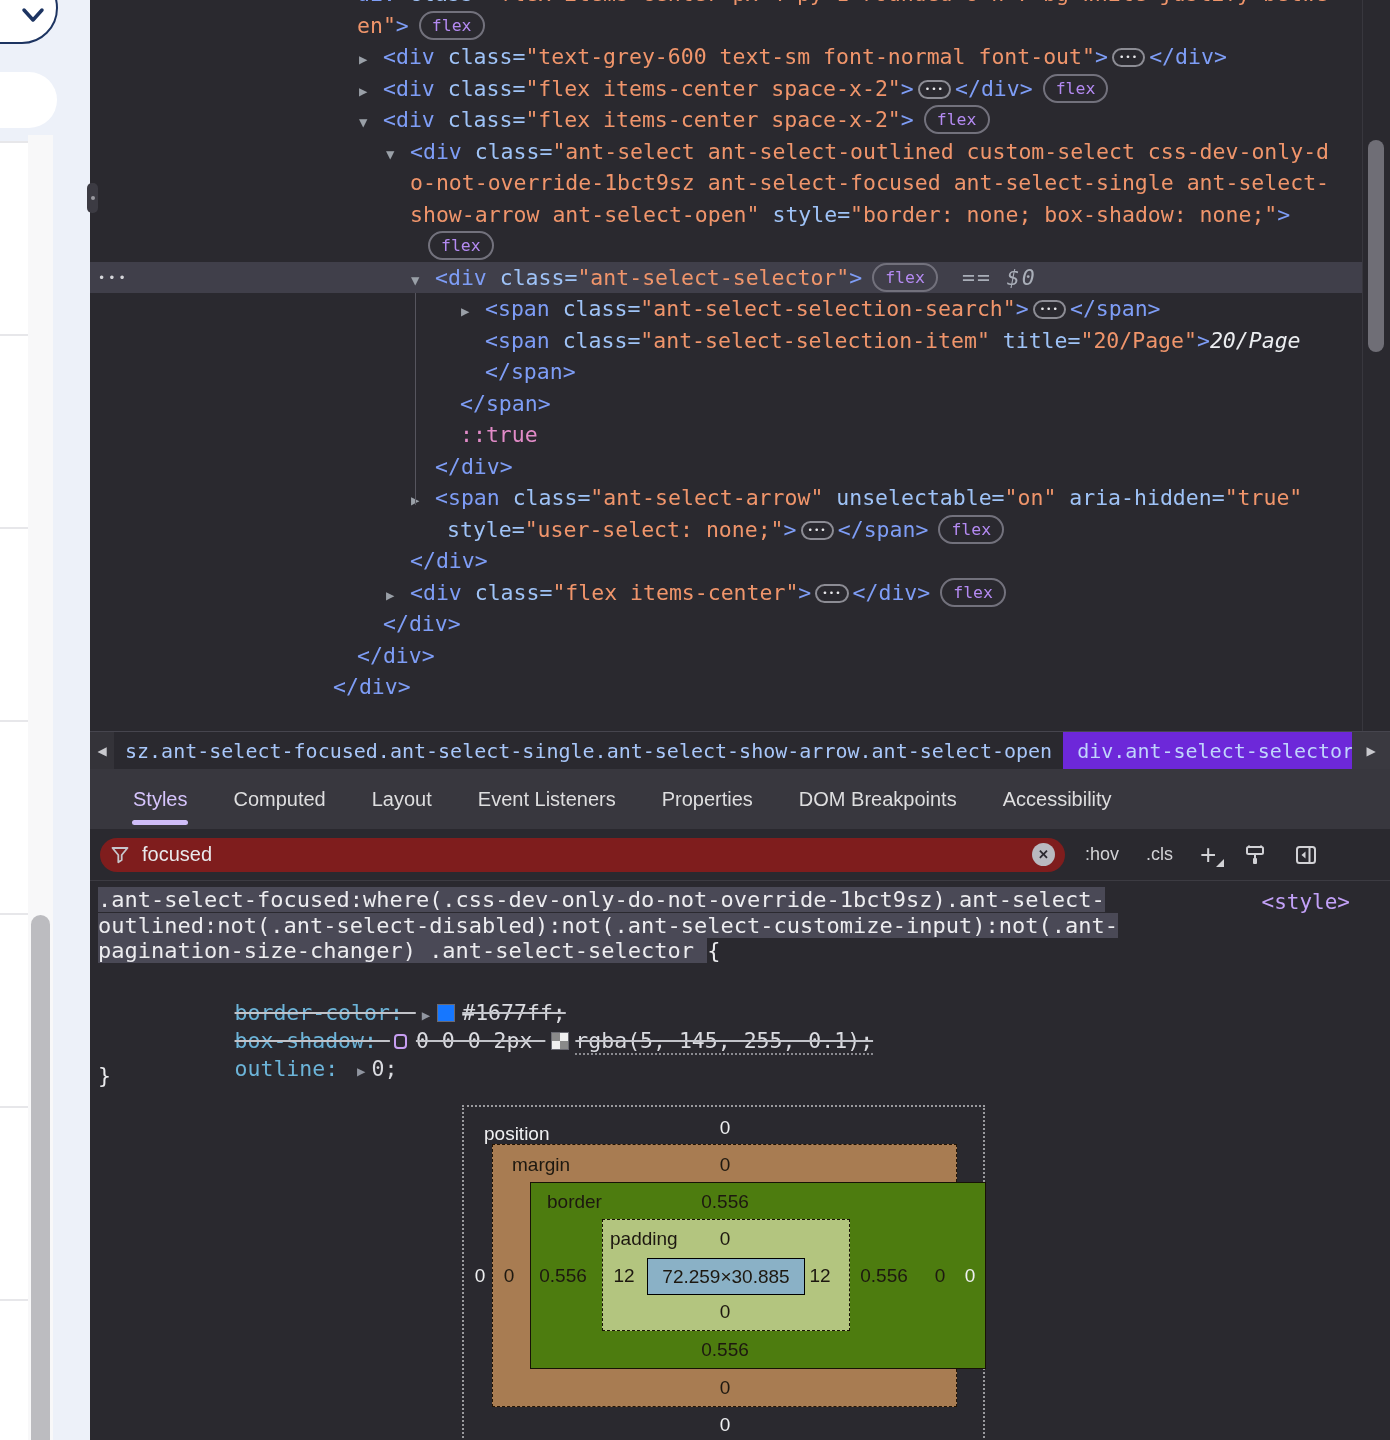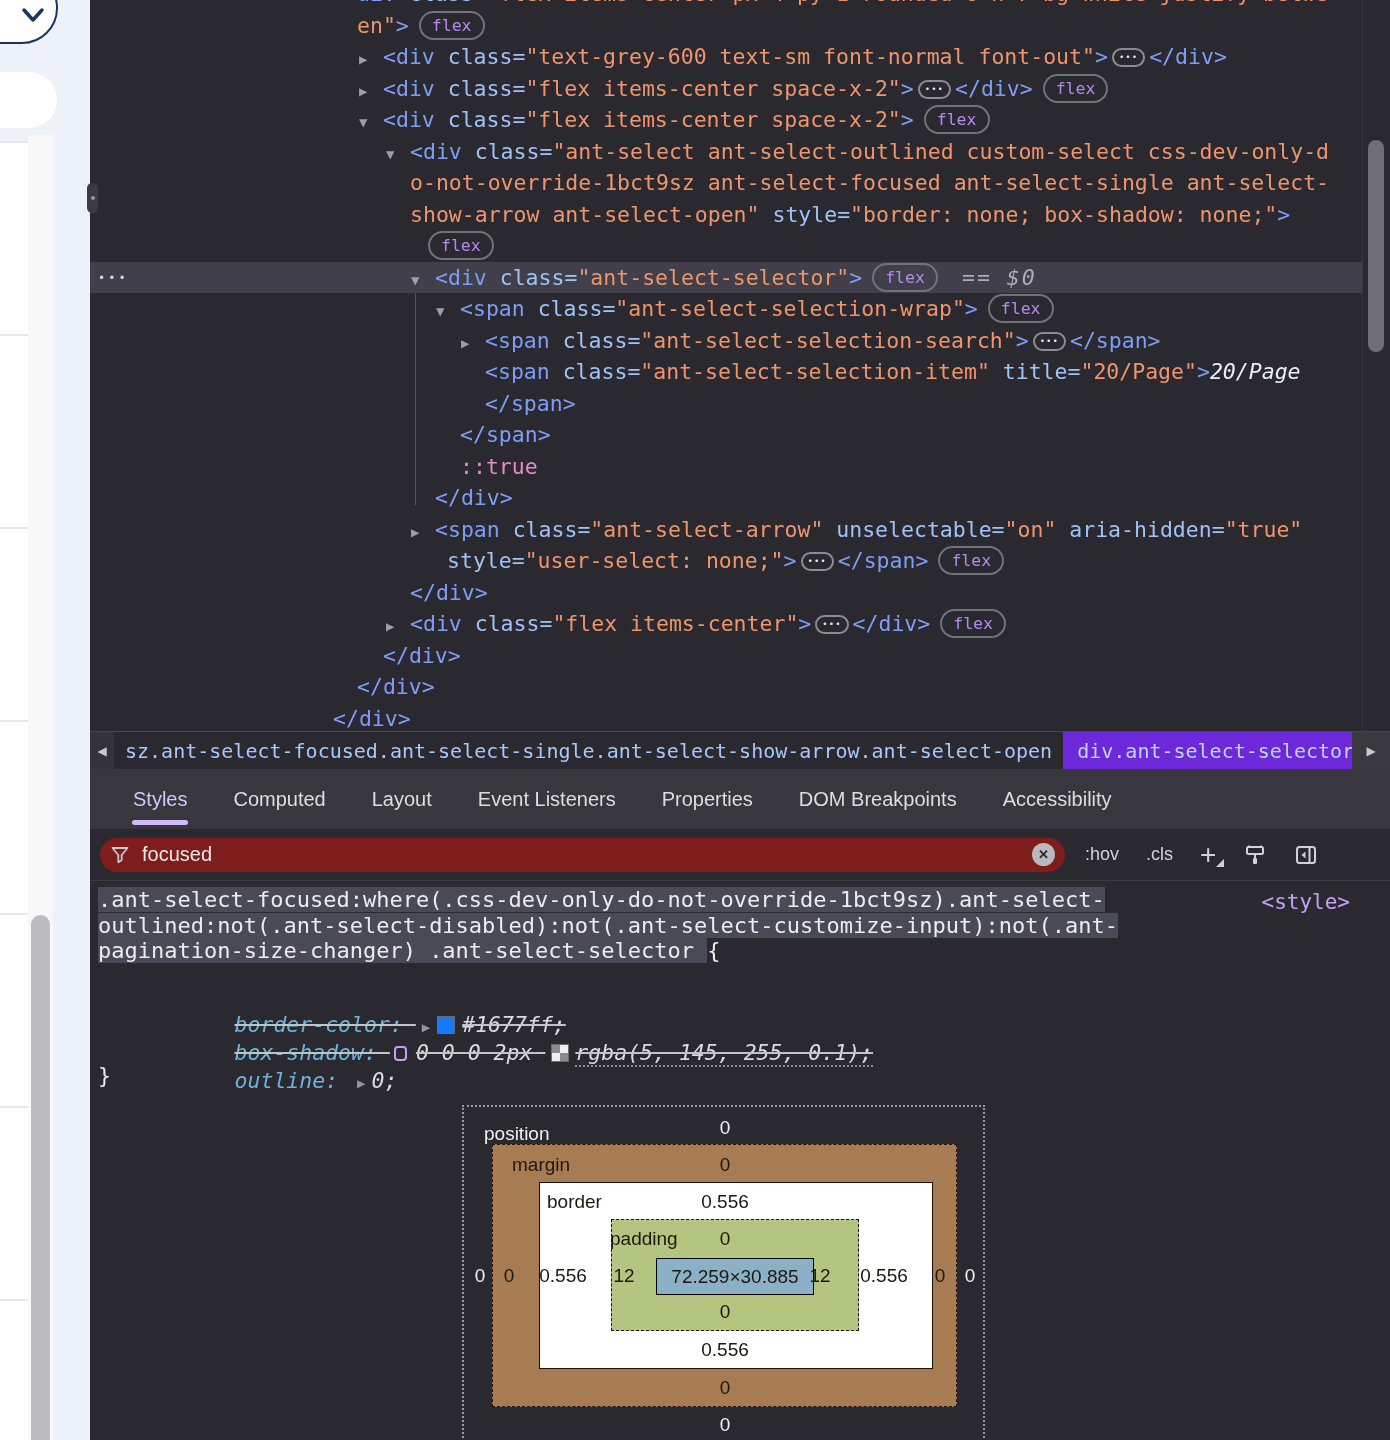--- a/index.html
+++ b/index.html
@@ -61,36 +61,36 @@
   .ficons { display:flex; align-items:center; gap:27px; margin-left:20px; color:#d2d2d6; font-size:18px; }
   .fplus { position:relative; font-size:28px; font-weight:300; line-height:20px; }
   .fplus::after { content:""; position:absolute; right:-8px; bottom:-2px; border-left:8px solid transparent; border-bottom:8px solid #d2d2d6; }
 
   
   .styles { position:relative; padding:6px 0 0 8px; font-family:"DejaVu Sans Mono", monospace; color:#ececef; }
   .selr { font-size:22px; line-height:25.5px; white-space:pre; }
   .selr .hl { background:#4a4956; }
   .styletag { position:absolute; right:40px; top:9px; color:#c3a1f8; font-size:21px; }
   .decls { margin-top:13px; padding-left:33px; font-size:21.5px; }
-  .decl { height:28px; line-height:32px; white-space:pre;font-style:italic; }
+  .decl { height:28px; line-height:24px; white-space:pre; }
   .prop { color:#6cb4d9; }
   .val { color:#dadbe0; }
   .struck { text-decoration:line-through; text-decoration-color:#c2c3c9; }
   .dotted { border-bottom:2px dotted #8a8a90; }
   .exp { color:#9095a0; font-size:14px; margin:0 6px; }
   .swatch { display:inline-block; width:16px; height:16px; margin:0 8px 0 2px; vertical-align:-1px; outline:1px solid #6a6a72; }
   .shadow-ic { display:inline-block; width:13px; height:15px; margin:0 9px 0 4px; border:2.5px solid #c79ef2; border-radius:4px; vertical-align:-1px; }
   .checker { display:inline-block; width:16px; height:16px; margin:0 7px; vertical-align:-1px; outline:1px solid #6a6a72;
              background:conic-gradient(#efefef 0 25%, #8a8a8a 25% 50%, #efefef 50% 75%, #8a8a8a 75%); }
   .brace { font-size:21.5px; line-height:30px; }
 
   
   .bm { position:absolute; left:372px; top:1105px; width:523px; height:360px; border:2px dotted #9a9a9e; font-size:19px; color:#1d1810; }
   .bm-margin { position:absolute; left:28px; top:37px; width:465px; height:263px; background:#a87c52; border:1.5px dashed #241505; }
-  .bm-border { position:absolute; left:46px; top:37px; width:394px; height:187px; background:#ffffff; border:1.5px solid #171106; }
+  .bm-border { position:absolute; left:37px; top:37px; width:456px; height:187px; background:#4d7c0f; border:1.5px solid #171106; }
   .bm-padding { position:absolute; left:71px; top:36px; width:248px; height:112px; background:#b3c57f; border:1.5px dashed #171106; }
   .bm-content { position:absolute; left:44px; top:38px; width:158px; height:37px; background:#8ab1c6; border:1.5px solid #000; display:flex; align-items:center; justify-content:center; }
   .bml { position:absolute; }
   .bml.white { color:#eff0f2; }
   .bmv { position:absolute; width:64px; text-align:center; }
   .bmv.white { color:#eff0f2; }
 </style>
 </head>
 <body>
 
@@ -114,21 +114,20 @@
         <div class="ln" style="padding-left: 267px;"><span class="sg-t">div </span><span class="sg-n">class=</span><span class="sg-v">"flex items-center px-4 py-1 rounded-8 h-7 bg-white justify-betwe</span></div>
         <div class="ln" style="padding-left: 267px;"><span class="sg-v">en"</span><span class="sg-t">&gt;</span><span class="badge">flex</span></div>
         <div class="ln" style="padding-left: 269px;"><span class="sg-a">▶</span><span class="sg-t">&lt;div </span><span class="sg-n">class=</span><span class="sg-v">"text-grey-600 text-sm font-normal font-out"</span><span class="sg-t">&gt;</span><span class="more">•••</span><span class="sg-t">&lt;/div&gt;</span></div>
         <div class="ln" style="padding-left: 269px;"><span class="sg-a">▶</span><span class="sg-t">&lt;div </span><span class="sg-n">class=</span><span class="sg-v">"flex items-center space-x-2"</span><span class="sg-t">&gt;</span><span class="more">•••</span><span class="sg-t">&lt;/div&gt;</span><span class="badge">flex</span></div>
         <div class="ln" style="padding-left: 269px;"><span class="sg-a">▼</span><span class="sg-t">&lt;div </span><span class="sg-n">class=</span><span class="sg-v">"flex items-center space-x-2"</span><span class="sg-t">&gt;</span><span class="badge">flex</span></div>
         <div class="ln" style="padding-left: 296px;"><span class="sg-a">▼</span><span class="sg-t">&lt;div </span><span class="sg-n">class=</span><span class="sg-v">"ant-select ant-select-outlined custom-select css-dev-only-d</span></div>
         <div class="ln" style="padding-left: 320px;"><span class="sg-v">o-not-override-1bct9sz ant-select-focused ant-select-single ant-select-</span></div>
         <div class="ln" style="padding-left: 320px;"><span class="sg-v">show-arrow ant-select-open"</span><span class="sg-n"> style=</span><span class="sg-v">"border: none; box-shadow: none;"</span><span class="sg-t">&gt;</span></div>
         <div class="ln" style="padding-left: 328px;"><span class="badge">flex</span></div>
         <div class="ln sel" style="padding-left: 321px;"><span class="gut">•••</span><span class="sg-a">▼</span><span class="sg-t">&lt;div </span><span class="sg-n">class=</span><span class="sg-v">"ant-select-selector"</span><span class="sg-t">&gt;</span><span class="badge">flex</span><span class="sg-g">== $0</span></div>
-        <div class="ln" style="padding-left: 346px;"><span class="sg-a">▼</span><span class="sg-t">&lt;span </span><span class="sg-n">class=</span><span class="sg-v">"ant-select-selection-wrap"</span><span class="sg-t">&gt;</span><span class="badge">flex</span></div>
         <div class="ln" style="padding-left: 371px;"><span class="sg-a">▶</span><span class="sg-t">&lt;span </span><span class="sg-n">class=</span><span class="sg-v">"ant-select-selection-search"</span><span class="sg-t">&gt;</span><span class="more">•••</span><span class="sg-t">&lt;/span&gt;</span></div>
         <div class="ln" style="padding-left: 395px;"><span class="sg-t">&lt;span </span><span class="sg-n">class=</span><span class="sg-v">"ant-select-selection-item"</span><span class="sg-n"> title=</span><span class="sg-v">"20/Page"</span><span class="sg-t">&gt;</span><span class="sg-x">20/Page</span></div>
         <div class="ln" style="padding-left: 395px;"><span class="sg-t">&lt;/span&gt;</span></div>
         <div class="ln" style="padding-left: 370px;"><span class="sg-t">&lt;/span&gt;</span></div>
         <div class="ln" style="padding-left: 370px;"><span class="sg-p">::true</span></div>
         <div class="ln" style="padding-left: 345px;"><span class="sg-t">&lt;/div&gt;</span></div>
         <div class="ln" style="padding-left: 321px;"><span class="sg-a">▶</span><span class="sg-t">&lt;span </span><span class="sg-n">class=</span><span class="sg-v">"ant-select-arrow"</span><span class="sg-n"> unselectable=</span><span class="sg-v">"on"</span><span class="sg-n"> aria-hidden=</span><span class="sg-v">"true"</span></div>
         <div class="ln" style="padding-left: 357px;"><span class="sg-n">style=</span><span class="sg-v">"user-select: none;"</span><span class="sg-t">&gt;</span><span class="more">•••</span><span class="sg-t">&lt;/span&gt;</span><span class="badge">flex</span></div>
         <div class="ln" style="padding-left: 320px;"><span class="sg-t">&lt;/div&gt;</span></div>
         <div class="ln" style="padding-left: 296px;"><span class="sg-a">▶</span><span class="sg-t">&lt;div </span><span class="sg-n">class=</span><span class="sg-v">"flex items-center"</span><span class="sg-t">&gt;</span><span class="more">•••</span><span class="sg-t">&lt;/div&gt;</span><span class="badge">flex</span></div>

